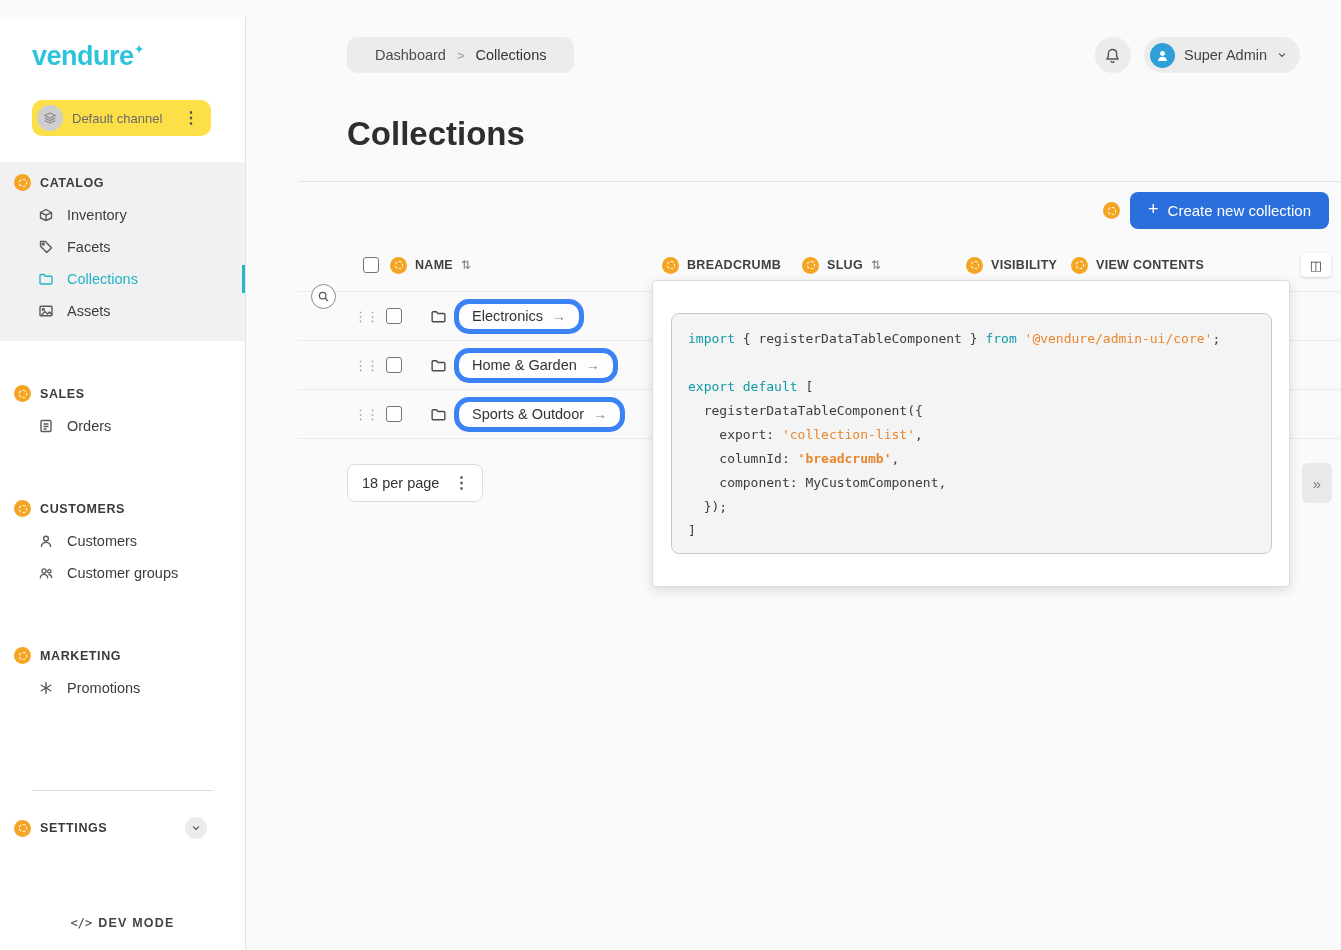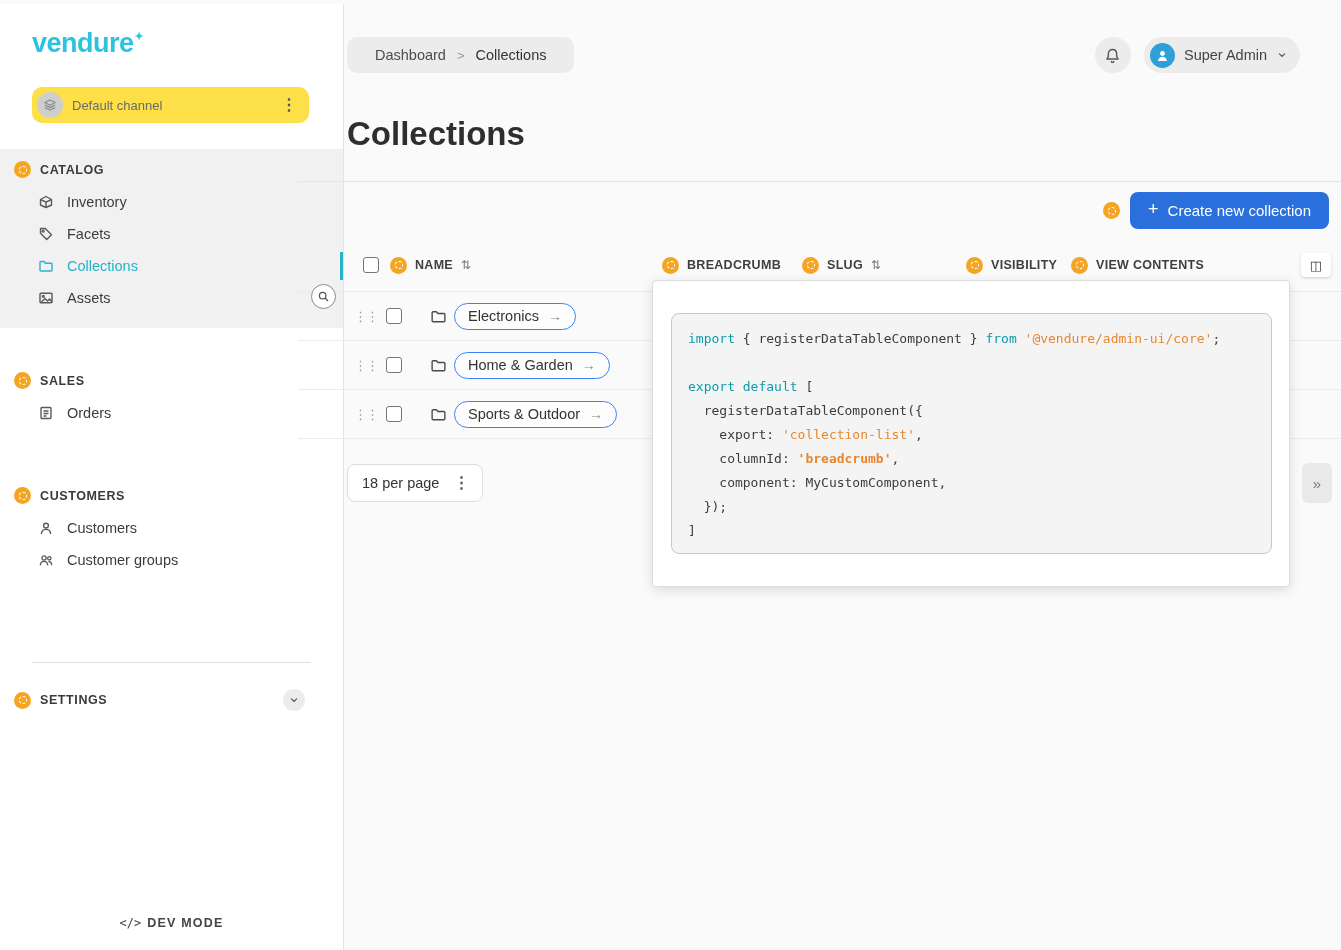--- a/index.html
+++ b/index.html
@@ -5,21 +5,21 @@
   * { margin:0; padding:0; box-sizing:border-box; }
   html,body { width:1341px; height:950px; overflow:hidden; }
   body {
     font-family:"Liberation Sans", sans-serif;
     background:#fafafa; color:#333; position:relative;
   }
   svg { display:block; }
 
   
   .sidebar {
-    position:absolute; left:0; top:4px; bottom:0; width:344px;
+    position:absolute; left:0; top:17px; bottom:0; width:246px;
     background:#ffffff; border-right:1px solid #e3e3e3;
   }
   .logo { padding:24px 0 0 32px; font-size:27px; font-weight:700; color:#2cc3dd; letter-spacing:-0.5px; }
   .logo .spark { font-size:11px; vertical-align:top; position:relative; top:2px; left:1px; }
 
   .channel-pill {
     margin:28px 34px 0 32px; height:36px; background:#fde047; border-radius:10px;
     display:flex; align-items:center; gap:9px; padding:0 8px 0 5px;
   }
   .channel-circle { width:26px; height:26px; border-radius:50%; background:#cecece;
@@ -96,21 +96,21 @@
   .t-hcell .cbx { margin-right:3px; }
   .colpicker { width:30px; height:24px; background:#fff; border-radius:4px;
     box-shadow:0 1px 3px rgba(0,0,0,0.18); display:flex; align-items:center; justify-content:center;
     font-size:13px; color:#333; cursor:pointer; justify-self:end; margin-right:10px; }
 
   .t-body { margin-top:12px; border-top:1px solid #ebebeb; }
   .t-row { display:flex; align-items:center; height:49px; padding-left:56px; border-bottom:1px solid #ebebeb; }
   .drag { color:#9a9a9a; font-size:13px; letter-spacing:-1px; cursor:grab; margin-right:8px; }
   .t-row .folder { color:#4a4a4a; margin-left:28px; }
   .pill { margin-left:7px; display:inline-flex; align-items:center; gap:9px;
-    border:1px solid #3b82f6; border-radius:15px; padding:4.5px 13px; background:#fdfdfd;
+    border:5px solid #3b82f6; border-radius:15px; padding:4.5px 13px; background:#fdfdfd;
     font-size:14.5px; color:#333; cursor:pointer; white-space:nowrap; }
   .pill .arrow { color:#888; font-size:14px; }
 
   .search-btn { position:absolute; left:13px; top:33px; width:25px; height:25px; border-radius:50%;
     background:#fff; border:1.5px solid #8a8a8a; color:#555;
     display:flex; align-items:center; justify-content:center; cursor:pointer; z-index:2; }
 
   .pag-row { display:flex; align-items:center; justify-content:space-between; margin:24px 9px 0 49px; }
   .perpage { display:inline-flex; align-items:center; gap:10px; border:1px solid #ddd; background:#fff;
     border-radius:8px; height:38px; padding:0 9px 0 14px; font-size:14.5px; color:#333; cursor:pointer; }
@@ -236,20 +236,38 @@
               <circle cx="6" cy="6" r="2.1"></circle>
               <path d="M2.3 12.8 c.3-2.3 1.9-3.4 3.7-3.4 s3.4 1.1 3.7 3.4"></path>
               <circle cx="11.3" cy="6.3" r="1.7"></circle>
               <path d="M10.9 9.6 c1.6.2 2.7 1.2 2.9 3"></path>
             </svg>
         </span>
         <span>Customer groups</span>
       </div>
     </div>
 
+    <div class="nav-group">
+      <div class="section-header">
+        <span class="dev-badge">
+            <span class="ring"></span>
+          </span>
+        <span>MARKETING</span>
+      </div>
+      <div class="nav-item">
+        <span class="nav-icon">
+          <svg width="16" height="16" viewBox="0 0 16 16" fill="none" stroke="currentColor" stroke-width="1.4" stroke-linecap="round">
+              <path d="M8 2.5 v11"></path>
+              <path d="M3.2 5.25 l9.6 5.5"></path>
+              <path d="M12.8 5.25 l-9.6 5.5"></path>
+            </svg>
+        </span>
+        <span>Promotions</span>
+      </div>
+    </div>
 
     <div class="side-divider"></div>
 
     <div class="collapsed-row">
       <span class="dev-badge">
           <span class="ring"></span>
         </span>
       <span class="section-label-text">SETTINGS</span>
       <span class="chev-circle">
         <svg width="12" height="12" viewBox="0 0 16 16" fill="none" stroke="currentColor" stroke-width="1.6" stroke-linecap="round">

